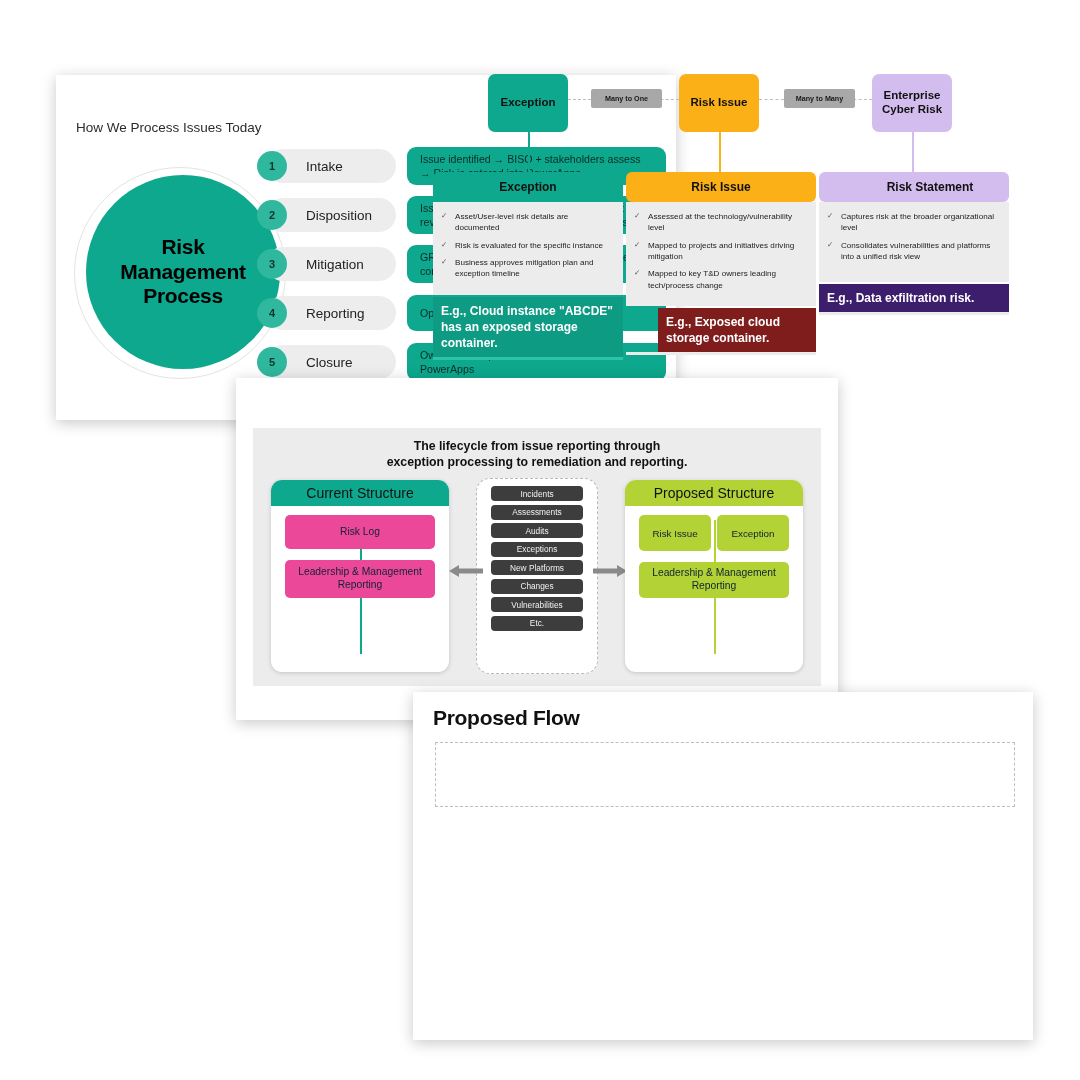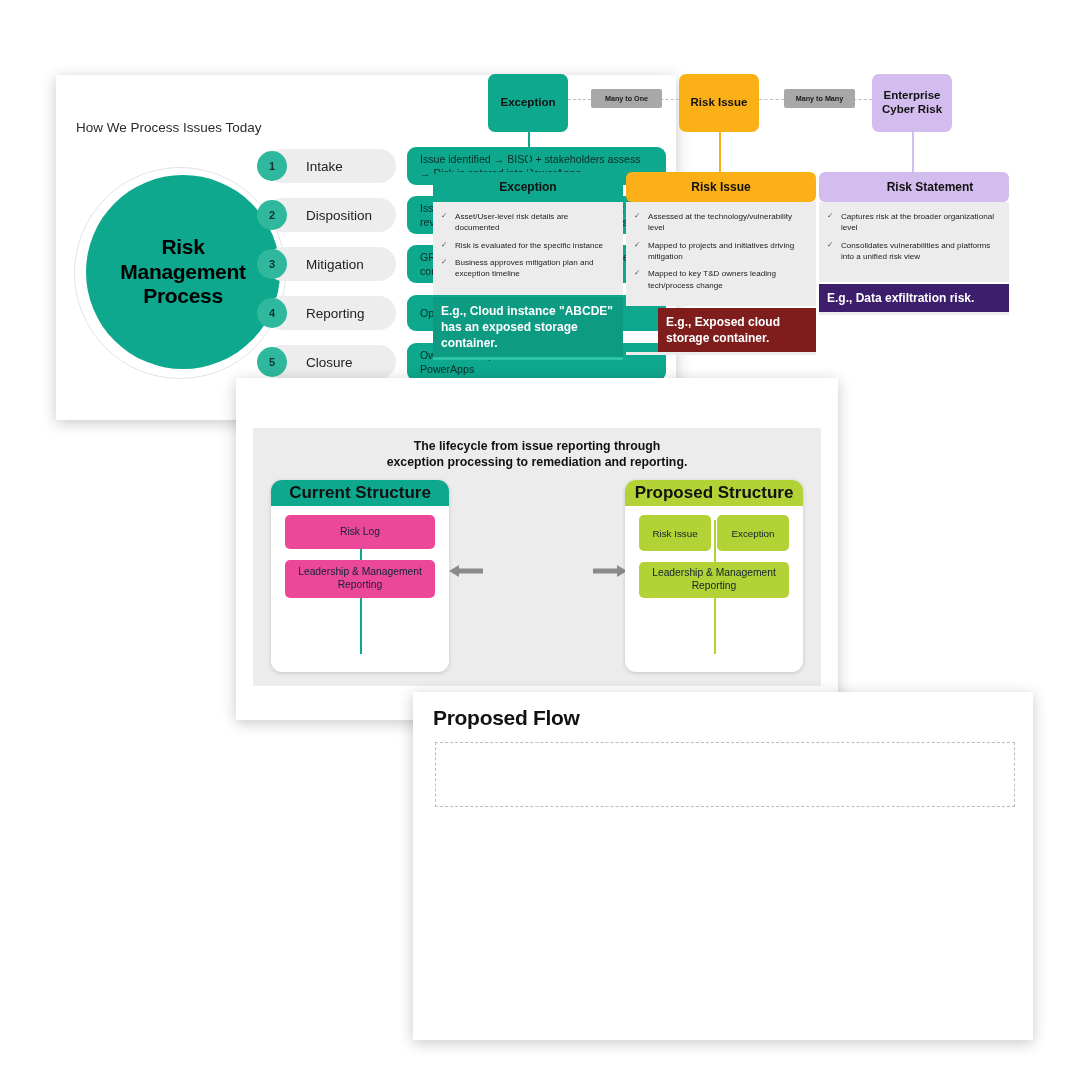--- a/index.html
+++ b/index.html
@@ -37,21 +37,21 @@
   #slide2{left:236px;top:378px;width:602px;height:342px;}
   .s2-title{position:absolute;left:18px;top:16px;font-size:19px;font-weight:bold;color:#111;letter-spacing:-.3px;}
   .s2-panel{position:absolute;left:17px;top:50px;width:568px;height:258px;background:#ececec;}
   .s2-caption{position:absolute;left:0;top:10px;width:100%;text-align:center;
               font-size:12.3px;font-weight:bold;color:#111;line-height:1.32;}
   .s2-col{position:absolute;top:52px;width:178px;height:192px;border-radius:11px;overflow:hidden;
           background:#fff;box-shadow:0 1px 4px rgba(0,0,0,.17);}
   #s2-colL{left:18px;}
   #s2-colR{left:372px;}
   .s2-colhead{height:26px;display:flex;align-items:center;justify-content:center;
-              font-size:17px;font-weight:bold;color:#111;}
+              font-size:14px;font-weight:normal;color:#111;}
   #s2-colL .s2-colhead{background:#0DA88E;}
   #s2-colR .s2-colhead{background:#B2D235;}
   .s2-colbody{position:relative;padding:9px 14px 0;}
   .s2-box{position:relative;border-radius:5px;display:flex;align-items:center;justify-content:center;
           text-align:center;font-size:10.3px;color:#123;line-height:1.25;margin-bottom:11px;z-index:2;}
   .teal-box{background:#ec4899;}
   .lime-box{background:#B2D235;}
   .s2-vline{position:absolute;left:50%;width:2px;background:#0DA88E;z-index:1;}
   .s2-vline.lime{background:#B2D235;}
   .s2-split{display:flex;gap:6px;margin-bottom:11px;position:relative;z-index:2;}
@@ -176,20 +176,30 @@
 
     <div class="s2-col" id="s2-colL">
       <div class="s2-colhead">Current Structure</div>
       <div class="s2-colbody">
         <div class="s2-vline" style="top:14px;height:134px;"></div>
         <div class="s2-box teal-box" style="height:34px;">Risk Log</div>
         <div class="s2-box teal-box" style="height:38px;">Leadership &amp; Management Reporting</div>
       </div>
     </div>
 
+    <div class="s2-mid">
+      <div class="s2-chip">Incidents</div>
+      <div class="s2-chip">Assessments</div>
+      <div class="s2-chip">Audits</div>
+      <div class="s2-chip">Exceptions</div>
+      <div class="s2-chip">New Platforms</div>
+      <div class="s2-chip">Changes</div>
+      <div class="s2-chip">Vulnerabilities</div>
+      <div class="s2-chip">Etc.</div>
+    </div>
 
     <svg class="s2-arrow" id="s2-arrowL" viewBox="0 0 34 14">
       <path d="M0 7 L10 1 L10 4.5 L34 4.5 L34 9.5 L10 9.5 L10 13 Z" fill="#8a8a8a"></path>
     </svg>
     <svg class="s2-arrow" id="s2-arrowR" viewBox="0 0 34 14">
       <path d="M34 7 L24 1 L24 4.5 L0 4.5 L0 9.5 L24 9.5 L24 13 Z" fill="#8a8a8a"></path>
     </svg>
 
     <div class="s2-col" id="s2-colR">
       <div class="s2-colhead">Proposed Structure</div>

